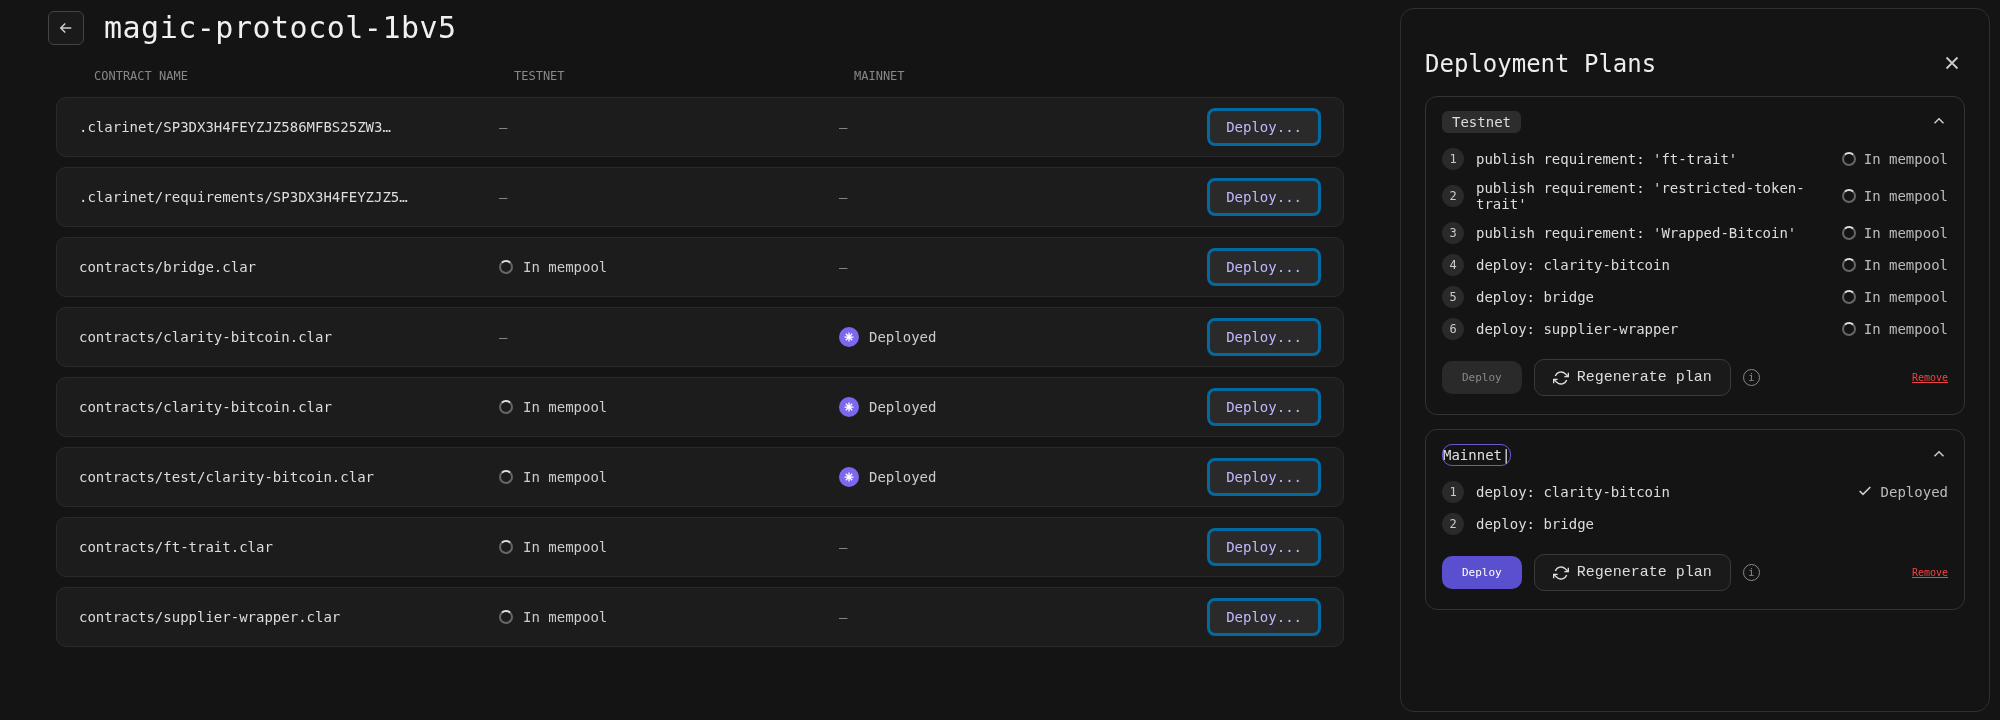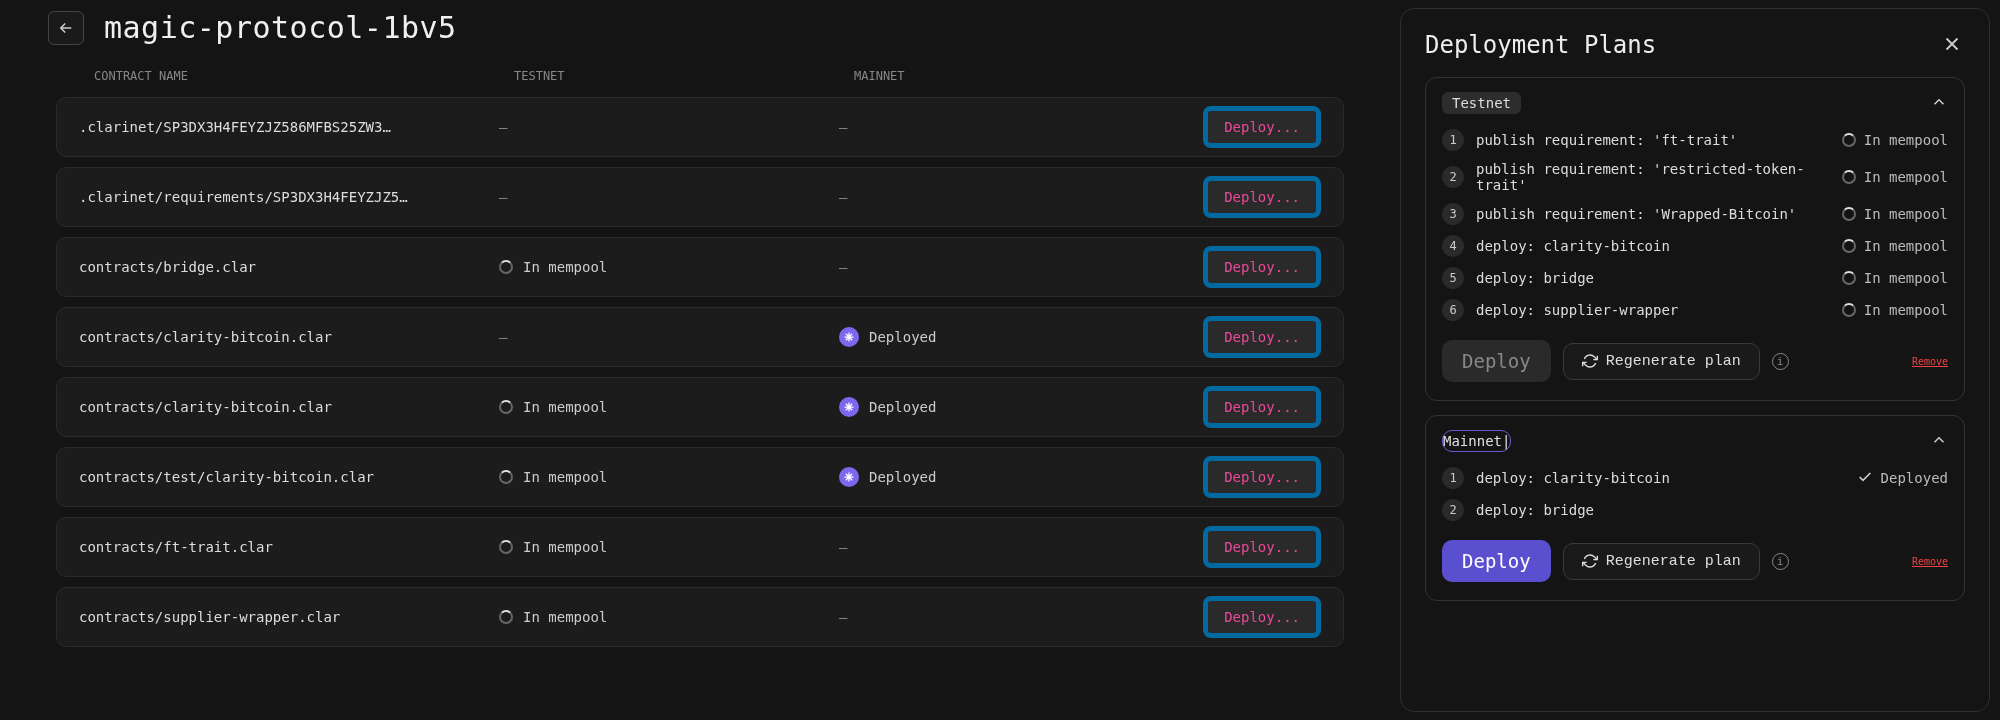--- a/index.html
+++ b/index.html
@@ -21,43 +21,43 @@
 .col-name { flex: 0 0 420px; }
 .col-testnet { flex: 0 0 340px; }
 .col-mainnet { flex: 0 0 360px; }
 .col-action { flex: 1; text-align: right; }
 .rows { padding: 0 56px; }
 .row { display: flex; align-items: center; background: #1c1c1c; border: 1px solid #2a2a2a; border-radius: 10px; margin-bottom: 10px; padding: 14px 22px; height: 60px; }
 .row .name { flex: 0 0 420px; color: #ddd; white-space: nowrap; overflow: hidden; text-overflow: ellipsis; }
 .row .testnet { flex: 0 0 340px; display: flex; align-items: center; gap: 10px; color: #ccc; }
 .row .mainnet { flex: 0 0 360px; display: flex; align-items: center; gap: 10px; color: #ccc; }
 .row .action { flex: 1; text-align: right; }
-.deploy-btn { background: #2a2a2a; border: 5px solid #0369a1; color: #ec4899; padding: 8px 16px; border-radius: 8px; cursor: pointer; font-family: inherit; font-size: 14px; }
+.deploy-btn { background: #2a2a2a; border: 3px solid #0369a1; color: #c4b5fd; padding: 8px 16px; border-radius: 8px; cursor: pointer; font-family: inherit; font-size: 14px; }
 .spinner { width: 14px; height: 14px; border: 2px solid #666; border-top-color: #ddd; border-radius: 50%; display: inline-block; animation: spin 1s linear infinite; }
 @keyframes spin { to { transform: rotate(360deg); } }
 .dot-deployed { width: 20px; height: 20px; background: #7b68ee; border-radius: 50%; display: inline-flex; align-items: center; justify-content: center; }
 .dot-deployed svg { stroke: #fff; }
 .dash { color: #888; }
 
 
 .panel { width: 590px; background: #141414; border: 1px solid #2f2f2f; border-radius: 14px; margin: 8px 10px 8px 0; display: flex; flex-direction: column; padding: 22px 24px; overflow: hidden; }
-.panel-head { display: flex; justify-content: space-between; align-items: center; margin-bottom: 18px; }
+.panel-head { display: flex; justify-content: space-between; align-items: center; margin-bottom: 18px; margin-top: 19px; }
 .panel-title { font-size: 24px; color: #eee; }
 .close-x { width: 24px; height: 24px; color: #ccc; cursor: pointer; }
 .plan-box { border: 1px solid #333; border-radius: 12px; padding: 14px 16px 18px; margin-bottom: 14px; }
 .plan-head { display: flex; justify-content: space-between; align-items: center; margin-bottom: 10px; }
 .badge { background: #2d2d2d; color: #ddd; padding: 3px 10px; border-radius: 6px; font-size: 14px; }
 .chev { color: #ccc; cursor: pointer; }
 .step { display: flex; align-items: center; gap: 12px; padding: 5px 0; }
 .step-num { width: 22px; height: 22px; background: #2a2a2a; border-radius: 50%; display: flex; align-items: center; justify-content: center; font-size: 12px; color: #ccc; flex-shrink: 0; }
 .step-label { flex: 1; color: #ddd; font-size: 14px; }
 .step-status { display: flex; align-items: center; gap: 8px; color: #bbb; font-size: 14px; white-space: nowrap; }
 .check { color: #ccc; }
 .plan-actions { display: flex; align-items: center; gap: 12px; margin-top: 14px; }
-.btn-primary { background: #5a4fcf; color: #fff; border: none; padding: 10px 20px; border-radius: 10px; cursor: pointer; font-family: inherit; font-size: 19px; }
+.btn-primary { background: #5a4fcf; color: #fff; border: none; padding: 10px 20px; border-radius: 10px; cursor: pointer; font-family: inherit; font-size: 11px; }
 .btn-primary.disabled { background: #2a2a2a; color: #888; cursor: not-allowed; }
 .btn-secondary { background: #1a1a1a; border: 1px solid #3a3a3a; color: #ddd; padding: 9px 18px; border-radius: 10px; cursor: pointer; display: flex; align-items: center; gap: 8px; font-family: Liberation Mono, monospace; font-size: 15px; }
 .info-icon { width: 17px; height: 17px; border: 1.5px solid #888; border-radius: 50%; display: inline-flex; align-items: center; justify-content: center; font-size: 11px; color: #888; cursor: pointer; }
 .spacer { flex: 1; }
 .link-remove { color: #ef4444; text-decoration: underline; cursor: pointer; font-size: 10px; }
 .mainnet-edit-wrap { border: 1px solid #6a5acd; border-radius: 10px; padding: 2px 0; display: inline-block; }
 </style>
 </head>
 <body>
 

